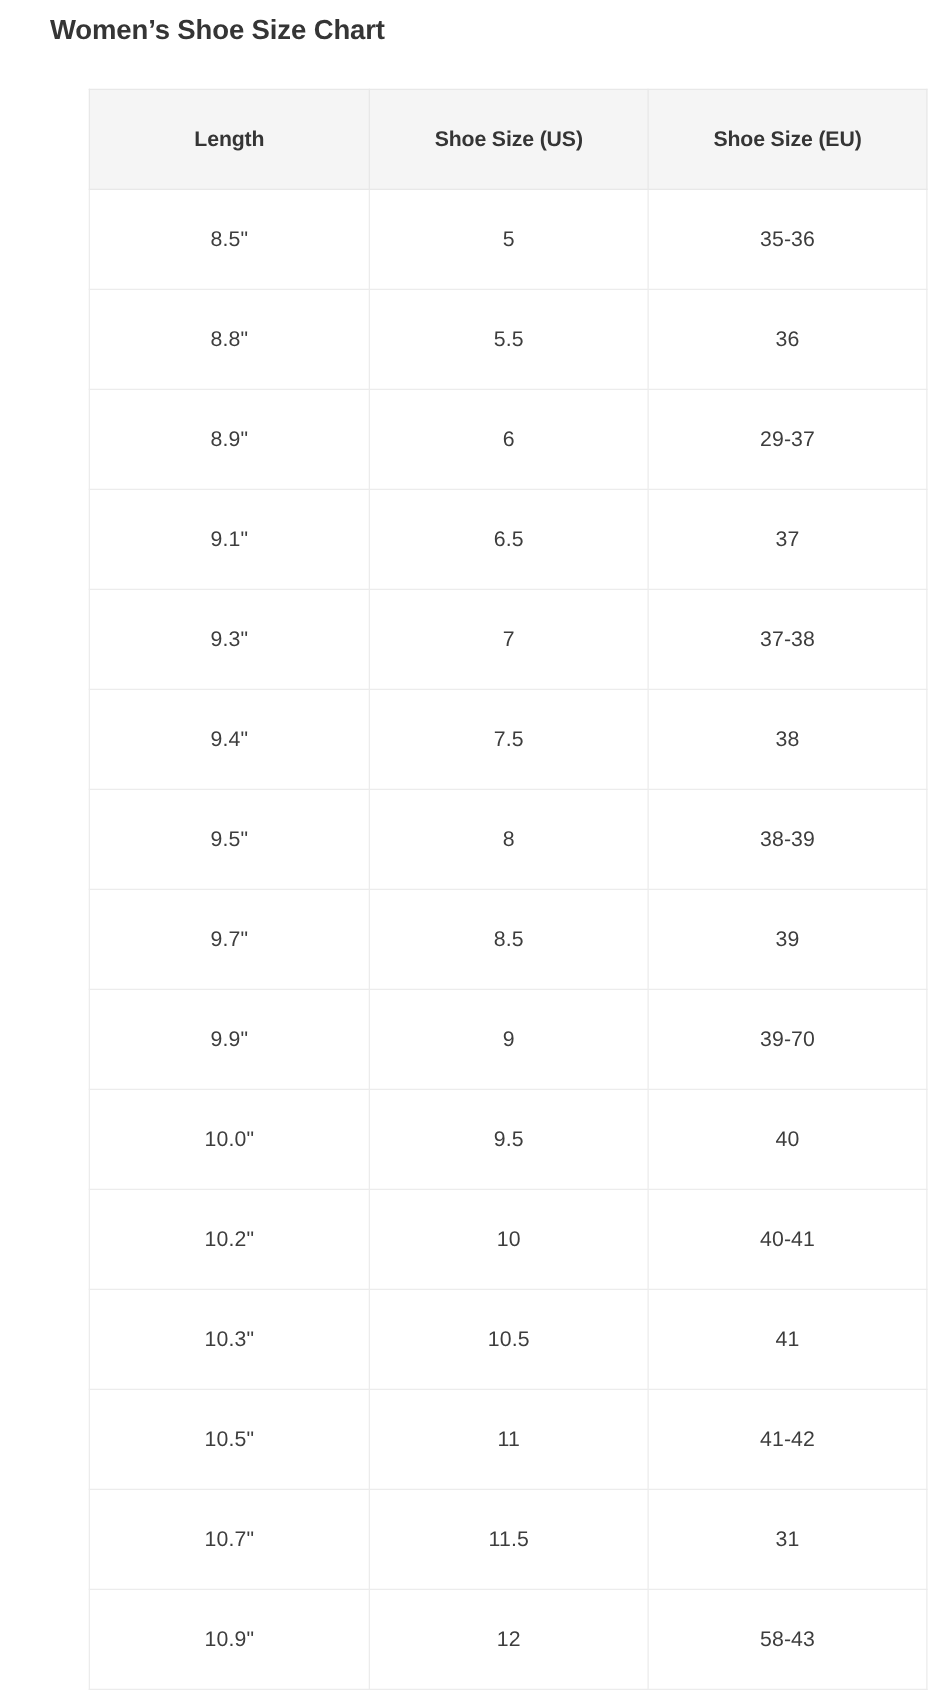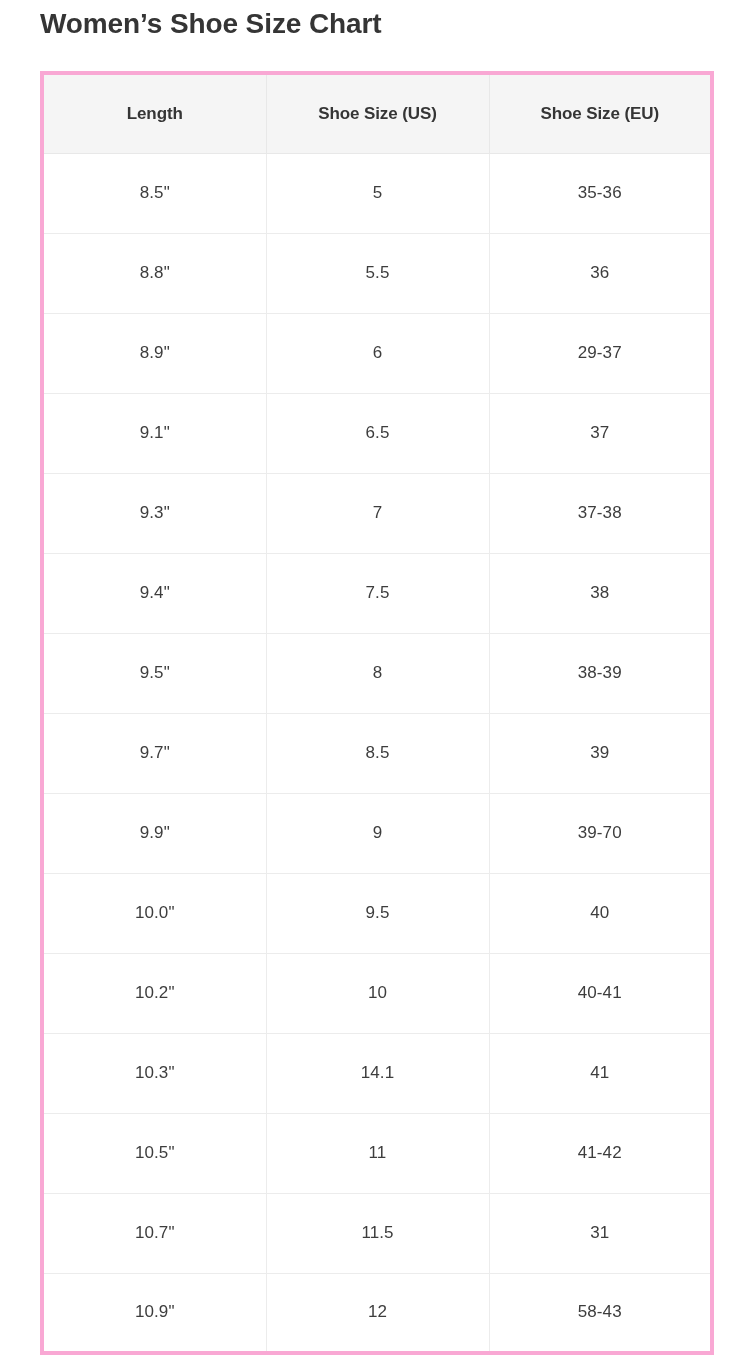--- a/index.html
+++ b/index.html
@@ -25,41 +25,42 @@
     overflow: hidden;
     background: #ffffff;
   }
 
   
   .page-title {
     position: absolute;
     left: 40px;
     top: 8px;
     margin: 0;
-    font-size: 28px;
+    font-size: 22px;
     line-height: 32px;
     font-weight: bold;
     letter-spacing: -0.1px;
     color: #353535;
     white-space: nowrap;
   }
 
   
   .size-table-wrap {
     position: absolute;
     left: 40px;
     top: 71px;
     width: 670px;
   }
 
   table.size-table {
     width: 670px;
     border-collapse: collapse;
     table-layout: fixed;
-    border: 4px solid #f9a8d4;
+    border: 1px solid #f9a8d4;
+    margin-left: 31px;
   }
 
   table.size-table col.c-length { width: 224px; }
   table.size-table col.c-us     { width: 223px; }
   table.size-table col.c-eu     { width: 223px; }
 
   table.size-table th {
     height: 80px;
     background: #f5f5f5;
     border: 1px solid #e8e8e8;
@@ -157,21 +158,21 @@
             <td>9.5</td>
             <td>40</td>
           </tr>
           <tr>
             <td>10.2"</td>
             <td>10</td>
             <td>40-41</td>
           </tr>
           <tr>
             <td>10.3"</td>
-            <td>14.1</td>
+            <td>10.5</td>
             <td>41</td>
           </tr>
           <tr>
             <td>10.5"</td>
             <td>11</td>
             <td>41-42</td>
           </tr>
           <tr>
             <td>10.7"</td>
             <td>11.5</td>

